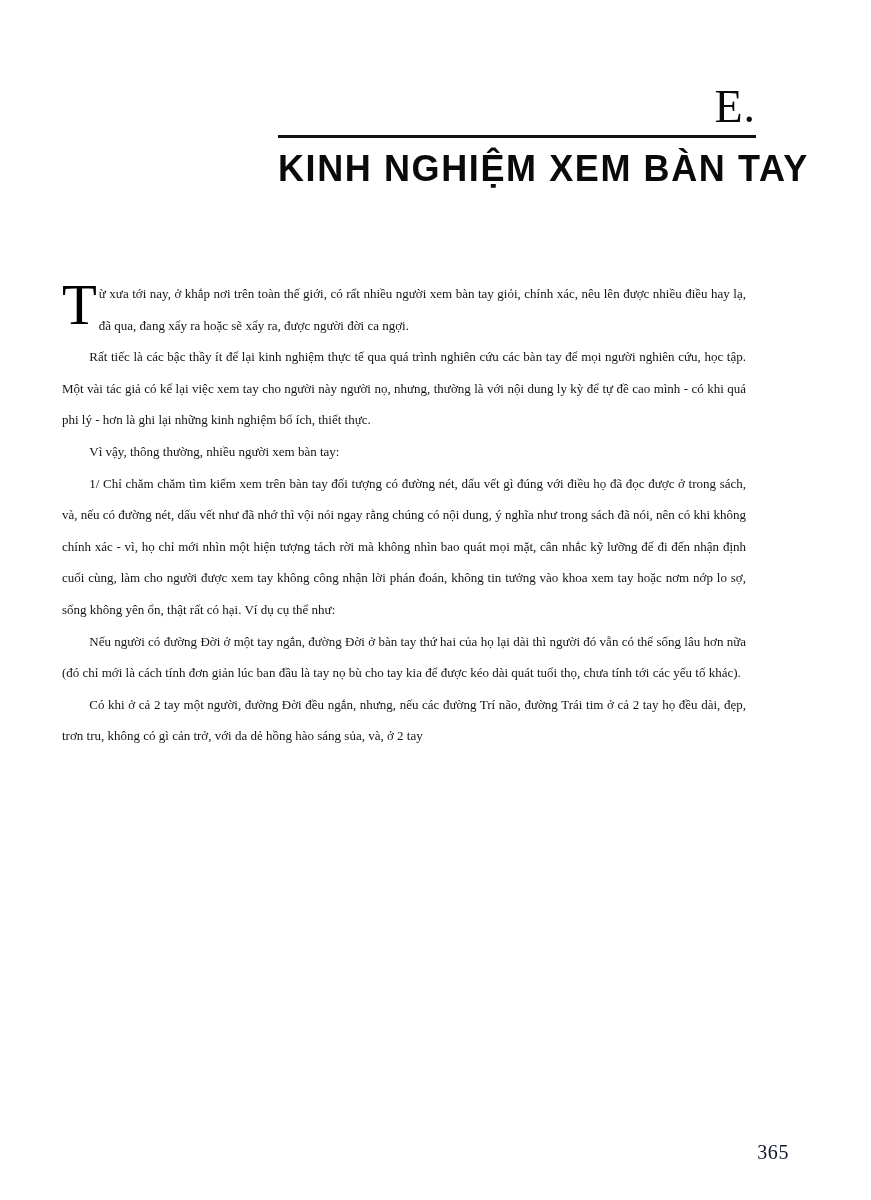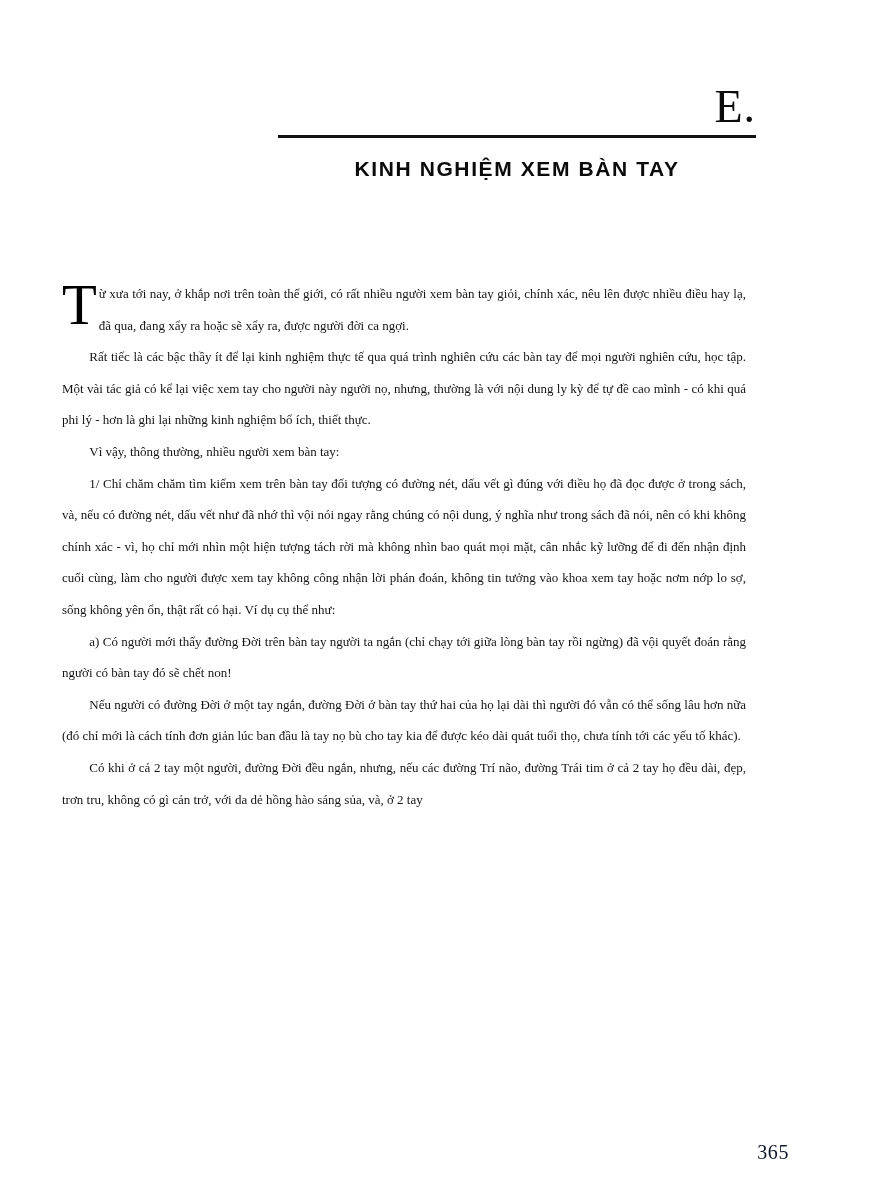--- a/index.html
+++ b/index.html
@@ -47,21 +47,21 @@
     margin: 3px 0 0 0;
     width: 100%;
   }
 
   .chapter-title {
     margin: 0;
     padding-top: 12px;
     text-align: center;
     font-family: "Liberation Sans", "DejaVu Sans", sans-serif;
     font-weight: 700;
-    font-size: 21px;
+    font-size: 36px;
     line-height: 38px;
     letter-spacing: 1.6px;
     color: #0a0a0a;
     white-space: nowrap;
   }
 
   
   .text-column {
     position: absolute;
     left: 62px;
@@ -119,20 +119,19 @@
     <div class="drop-initial-mark">E.</div>
     <hr class="title-rule">
     <h1 class="chapter-title">KINH NGHIỆM XEM BÀN TAY</h1>
   </div>
 
   <div class="text-column">
     <p class="para para-drop">Từ xưa tới nay, ở khắp nơi trên toàn thế giới, có rất nhiều người xem bàn tay giỏi, chính xác, nêu lên được nhiều điều hay lạ, đã qua, đang xẩy ra hoặc sẽ xẩy ra, được người đời ca ngợi.</p>
     <p class="para">Rất tiếc là các bậc thầy ít để lại kinh nghiệm thực tế qua quá trình nghiên cứu các bàn tay để mọi người nghiên cứu, học tập. Một vài tác giả có kể lại việc xem tay cho người này người nọ, nhưng, thường là với nội dung ly kỳ để tự đề cao mình - có khi quá phi lý - hơn là ghi lại những kinh nghiệm bổ ích, thiết thực.</p>
     <p class="para">Vì vậy, thông thường, nhiều người xem bàn tay:</p>
     <p class="para">1/ Chỉ chăm chăm tìm kiếm xem trên bàn tay đối tượng có đường nét, dấu vết gì đúng với điều họ đã đọc được ở trong sách, và, nếu có đường nét, dấu vết như đã nhớ thì vội nói ngay rằng chúng có nội dung, ý nghĩa như trong sách đã nói, nên có khi không chính xác - vì, họ chỉ mới nhìn một hiện tượng tách rời mà không nhìn bao quát mọi mặt, cân nhắc kỹ lưỡng để đi đến nhận định cuối cùng, làm cho người được xem tay không công nhận lời phán đoán, không tin tưởng vào khoa xem tay hoặc nơm nớp lo sợ, sống không yên ổn, thật rất có hại. Ví dụ cụ thể như:</p>
-    <p class="para">a) Có người mới thấy đường Đời trên bàn tay người ta ngắn (chỉ chạy tới giữa lòng bàn tay rồi ngừng) đã vội quyết đoán rằng người có bàn tay đó sẽ chết non!</p>
     <p class="para">Nếu người có đường Đời ở một tay ngắn, đường Đời ở bàn tay thứ hai của họ lại dài thì người đó vẫn có thể sống lâu hơn nữa (đó chỉ mới là cách tính đơn giản lúc ban đầu là tay nọ bù cho tay kia để được kéo dài quát tuổi thọ, chưa tính tới các yếu tố khác).</p>
     <p class="para">Có khi ở cả 2 tay một người, đường Đời đều ngắn, nhưng, nếu các đường Trí não, đường Trái tim ở cả 2 tay họ đều dài, đẹp, trơn tru, không có gì cản trở, với da dẻ hồng hào sáng sủa, và, ở 2 tay</p>
   </div>
 
   <div class="folio">365</div>
 
 </div>
 
 </body></html>

